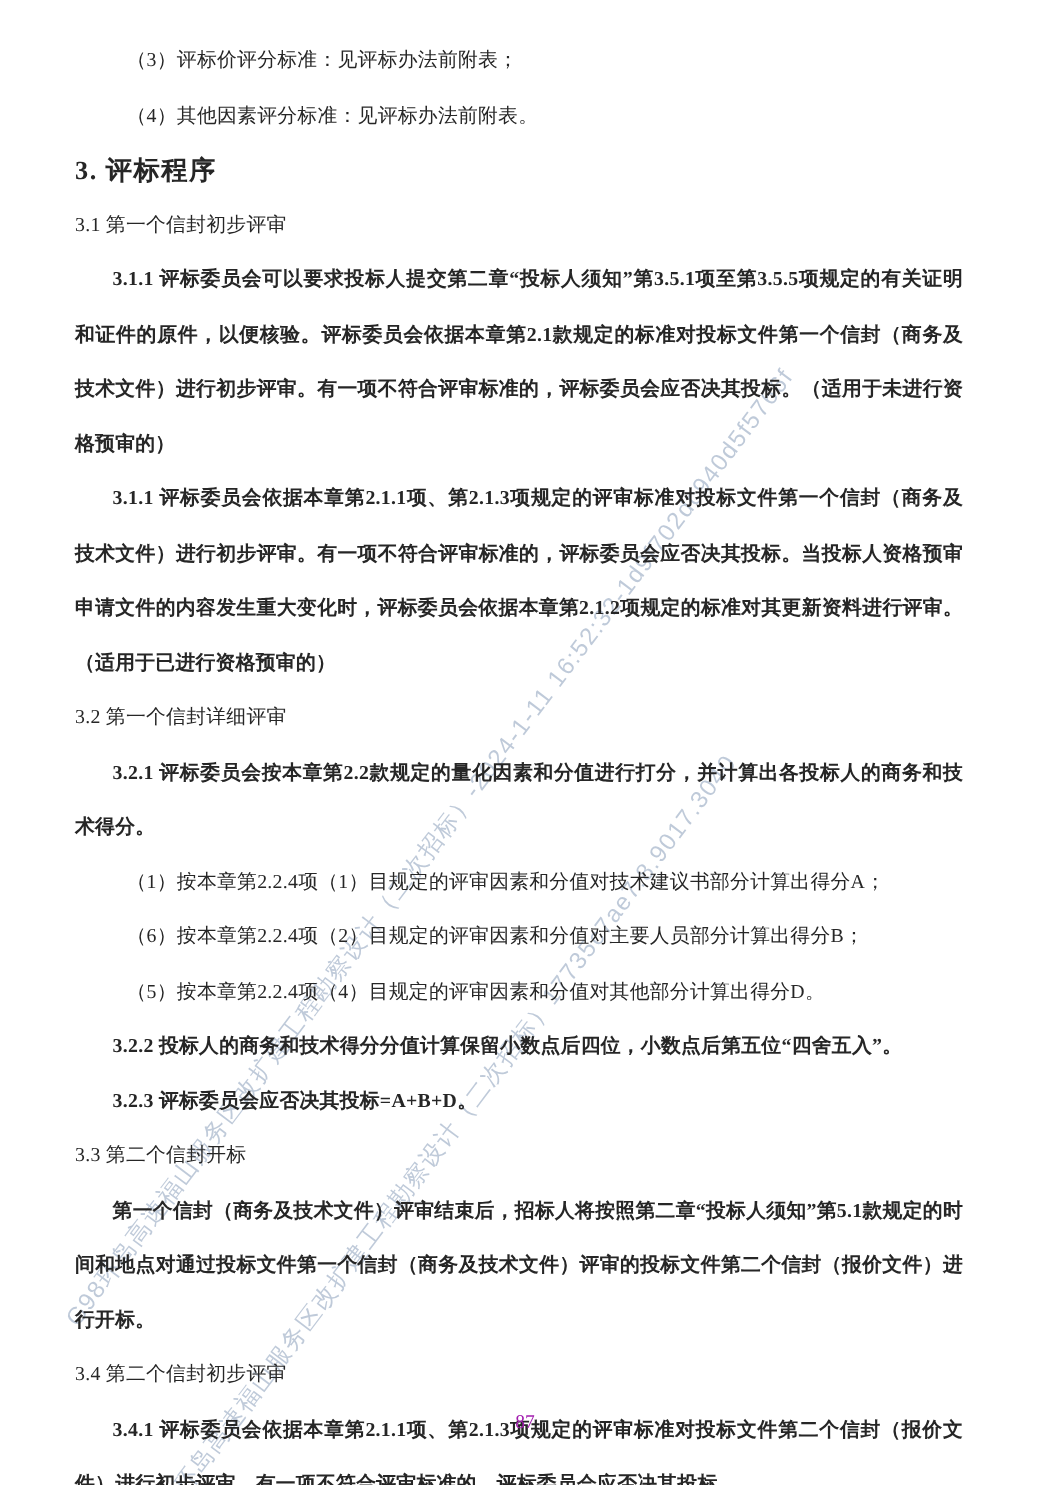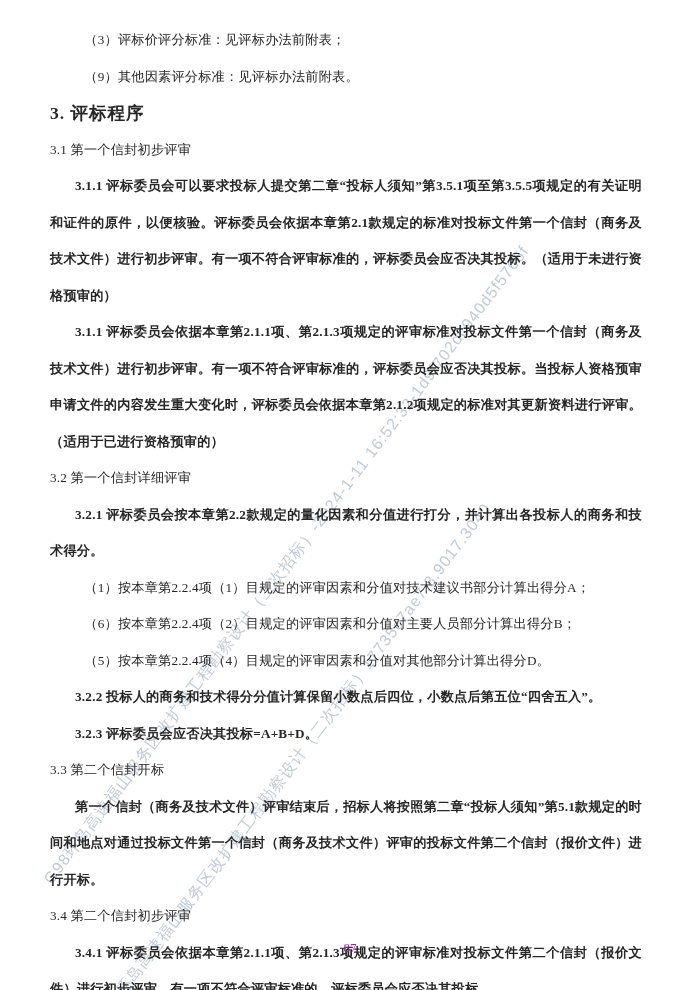--- a/index.html
+++ b/index.html
@@ -76,21 +76,21 @@
 
 <div class="page">
 
   <div class="watermark-layer">
     <div class="wm-line wm-a">G98环岛高速福山服务区改扩建工程勘察设计（二次招标）-2024-1-11 16:52:32-1d9f702dc940d5f5766f</div>
     <div class="wm-line wm-b">G98环岛高速福山服务区改扩建工程勘察设计（二次招标）17735c7ae7.8.9017.3040</div>
   </div>
 
   <div class="content">
     <p class="ind-item noj">（3）评标价评分标准：见评标办法前附表；</p>
-    <p class="ind-item noj">（9）其他因素评分标准：见评标办法前附表。</p>
+    <p class="ind-item noj">（4）其他因素评分标准：见评标办法前附表。</p>
     <p class="h-main noj">3. 评标程序</p>
     <p class="noj">3.1 第一个信封初步评审</p>
     <p class="ind-para">3.1.1 评标委员会可以要求投标人提交第二章“投标人须知”第3.5.1项至第3.5.5项规定的有关证明和证件的原件，以便核验。评标委员会依据本章第2.1款规定的标准对投标文件第一个信封（商务及技术文件）进行初步评审。有一项不符合评审标准的，评标委员会应否决其投标。（适用于未进行资格预审的）</p>
     <p class="ind-para">3.1.1 评标委员会依据本章第2.1.1项、第2.1.3项规定的评审标准对投标文件第一个信封（商务及技术文件）进行初步评审。有一项不符合评审标准的，评标委员会应否决其投标。当投标人资格预审申请文件的内容发生重大变化时，评标委员会依据本章第2.1.2项规定的标准对其更新资料进行评审。（适用于已进行资格预审的）</p>
     <p class="noj">3.2 第一个信封详细评审</p>
     <p class="ind-para">3.2.1 评标委员会按本章第2.2款规定的量化因素和分值进行打分，并计算出各投标人的商务和技术得分。</p>
     <p class="ind-item noj">（1）按本章第2.2.4项（1）目规定的评审因素和分值对技术建议书部分计算出得分A；</p>
     <p class="ind-item noj">（6）按本章第2.2.4项（2）目规定的评审因素和分值对主要人员部分计算出得分B；</p>
     <p class="ind-item noj">（5）按本章第2.2.4项（4）目规定的评审因素和分值对其他部分计算出得分D。</p>
     <p class="ind-para">3.2.2 投标人的商务和技术得分分值计算保留小数点后四位，小数点后第五位“四舍五入”。</p>

